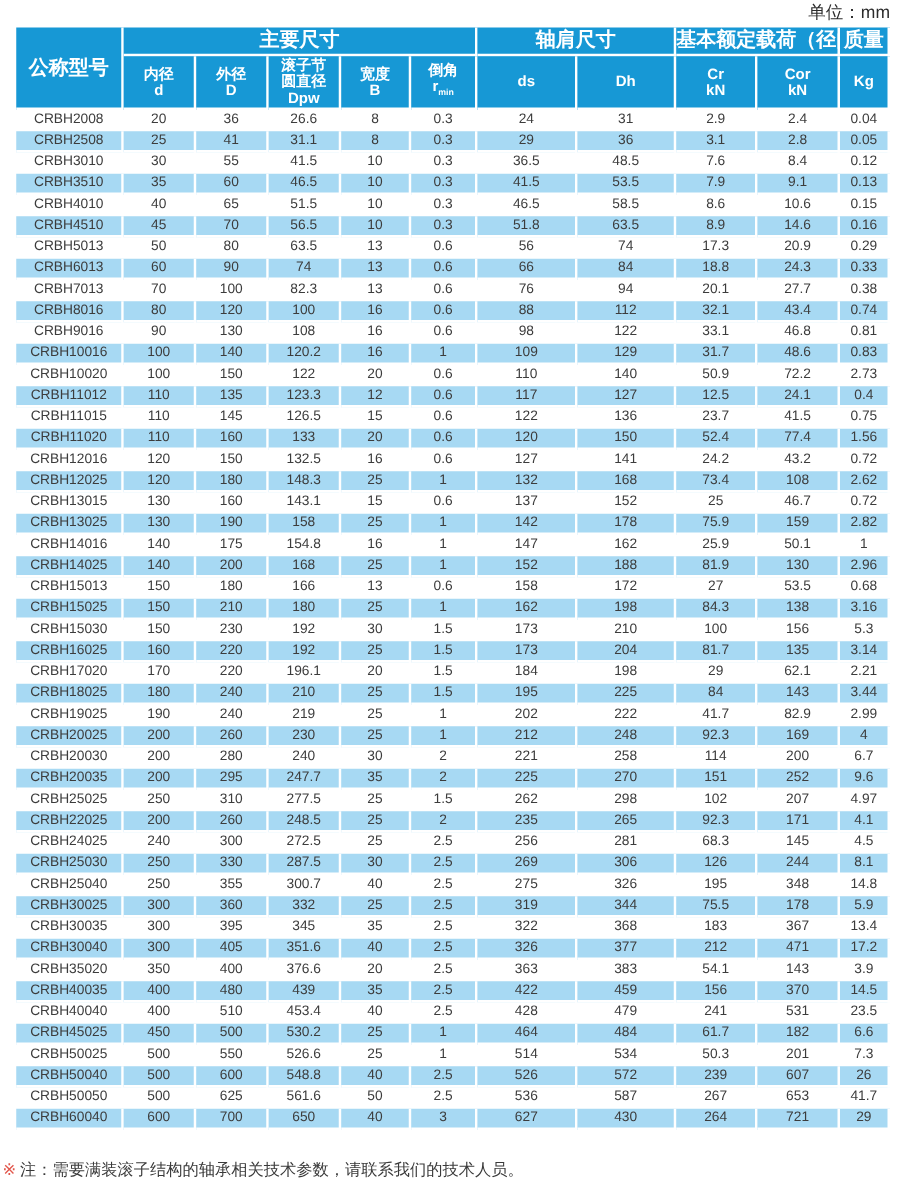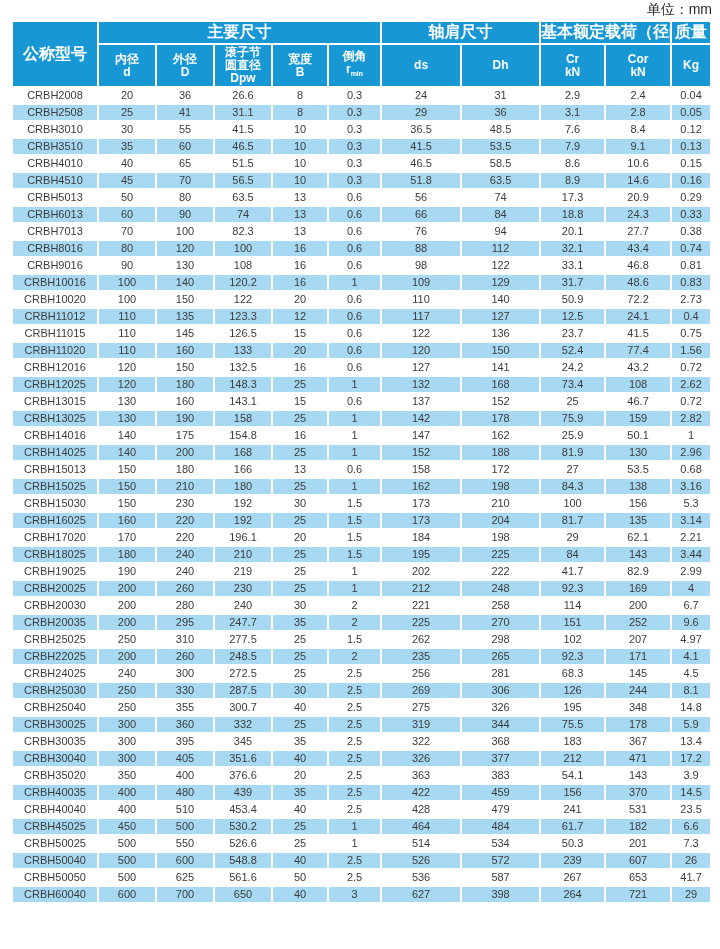--- a/index.html
+++ b/index.html
@@ -761,22 +761,25 @@
           <td>41.7</td>
         </tr>
         <tr class="alt">
           <td>CRBH60040</td>
           <td>600</td>
           <td>700</td>
           <td>650</td>
           <td>40</td>
           <td>3</td>
           <td>627</td>
-          <td>398</td>
+          <td>430</td>
           <td>264</td>
           <td>721</td>
           <td>29</td>
         </tr>
       </tbody>
   </table>
 
+  <div class="footnote">
+    <span class="footnote-marker">※</span><span>注：需要满装滚子结构的轴承相关技术参数，请联系我们的技术人员。</span>
+  </div>
 
 </div>
 
 </body></html>

